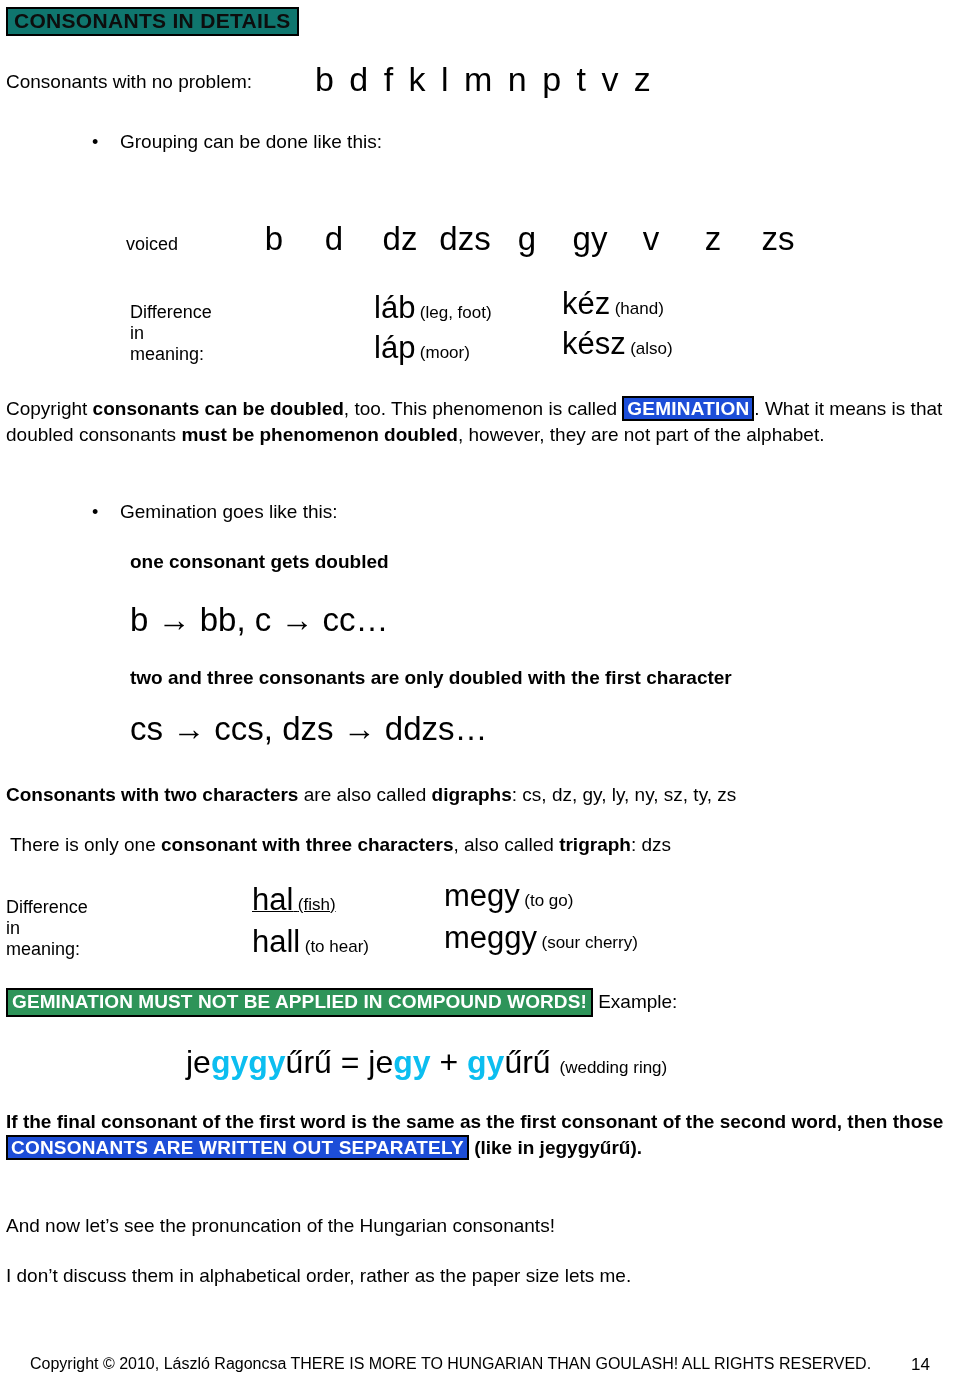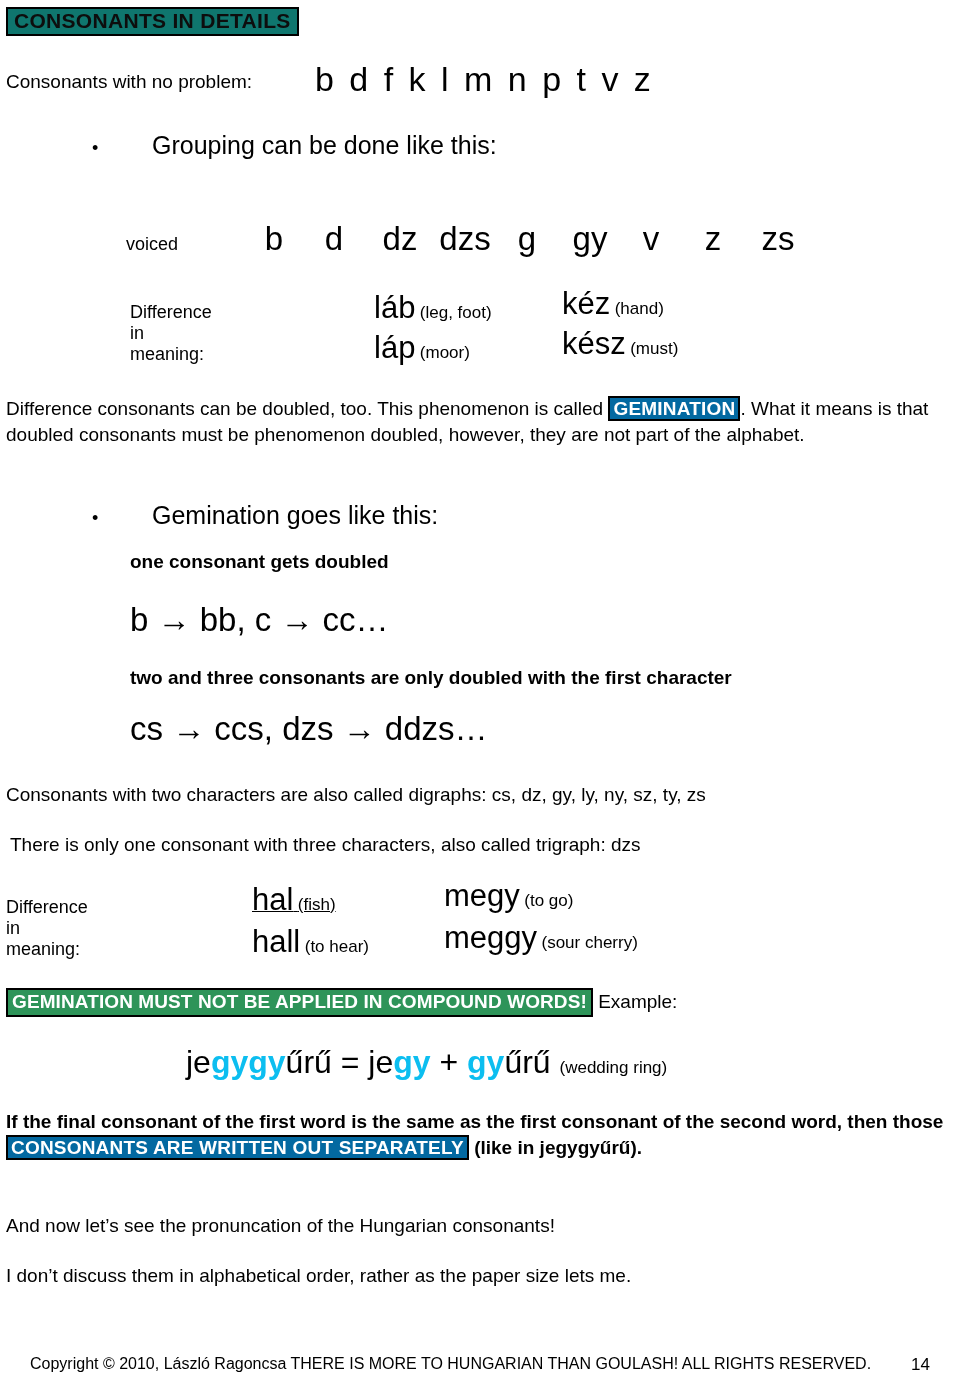--- a/index.html
+++ b/index.html
@@ -60,21 +60,21 @@
     display: flex;
     align-items: baseline;
     gap: 0;
   }
   .bullet-dot {
     display: inline-block;
     width: 28px;
     font-size: 18px;
     line-height: 1;
   }
-  .bullet-txt { font-size: 25px; margin-left: 32px; }
+  .bullet-txt { font-size: 19px; }
 
   
   .vtable {
     position: absolute;
     left: 126px;
     top: 186px;
     width: 700px;
   }
   .vtable .vrow {
     display: flex;
@@ -122,24 +122,24 @@
   .mword .g {
     font-size: 17px;
   }
 
   
   .para {
     position: absolute;
     font-size: 19px;
     line-height: 1.38;
   }
-  .para b { font-weight: normal; }
+  .para b { font-weight: bold; }
 
   .hl-green {
-    background: #0369a1;
+    background: #1d4ed8;
     color: #ffffff;
     font-weight: bold;
     border: 2px solid #000000;
     padding: 0 3px;
     letter-spacing: 0.2px;
   }
   .hl-green-block {
     display: inline-block;
     background: #2E9459;
     color: #ffffff;
@@ -245,26 +245,26 @@
     <span class="mword" style="left:562px; top:288px;">
       <span class="w">kéz</span>
       <span class="g">(hand)</span>
     </span>
     <span class="mword" style="left:374px; top:332px;">
       <span class="w">láp</span>
       <span class="g">(moor)</span>
     </span>
     <span class="mword" style="left:562px; top:328px;">
       <span class="w">kész</span>
-      <span class="g">(must)</span>
+      <span class="g">(also)</span>
     </span>
   </div>
 
   <div class="para" style="left:6px; top:396px; width:944px;">
-    <span>Difference </span><b>consonants can be doubled</b><span>, too. This phenomenon is called </span><span class="hl-green">GEMINATION</span><span>. What it means is that doubled consonants </span><b>must be phenomenon doubled</b><span>, however, they are not part of the alphabet.</span>
+    <span>Copyright </span><b>consonants can be doubled</b><span>, too. This phenomenon is called </span><span class="hl-green">GEMINATION</span><span>. What it means is that doubled consonants </span><b>must be phenomenon doubled</b><span>, however, they are not part of the alphabet.</span>
   </div>
 
   <div class="bullet-line" style="left:92px; top:501px;">
     <span class="bullet-dot">•</span>
     <span class="bullet-txt">Gemination goes like this:</span>
   </div>
 
   <div class="rule-bold" style="left:130px; top:552px;">one consonant gets doubled</div>
   <div class="arrow-line" style="left:130px; top:603px;">b → bb, c → cc…</div>
 

